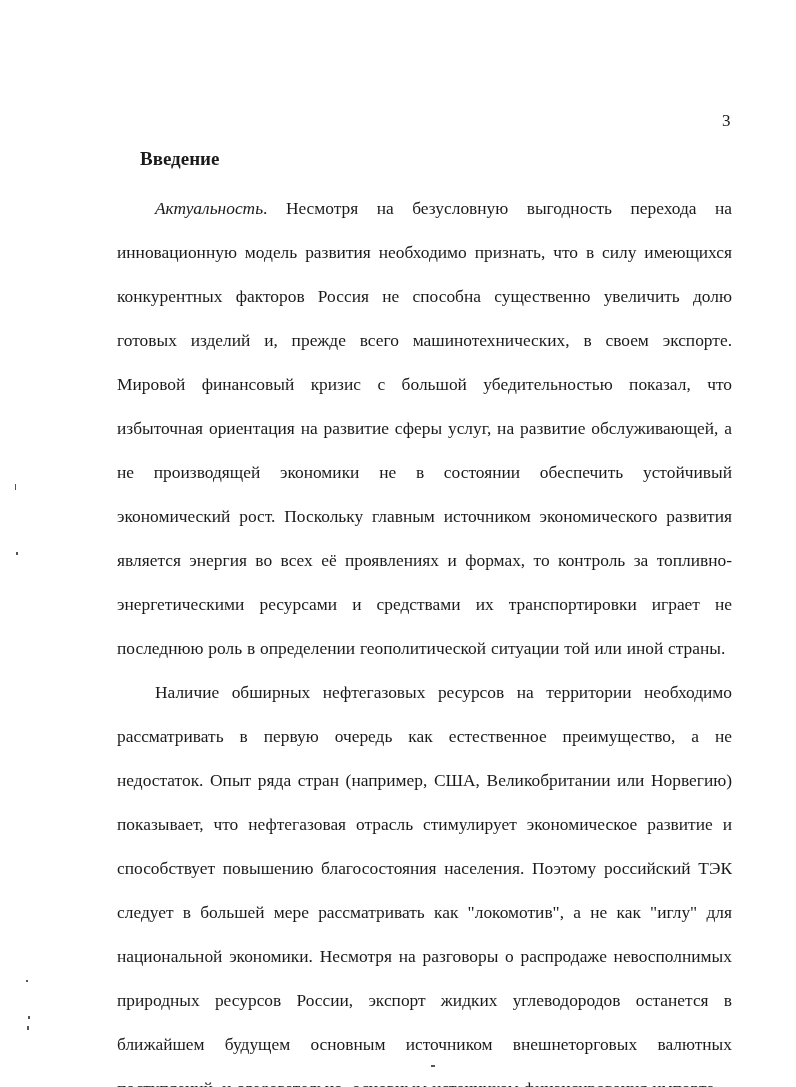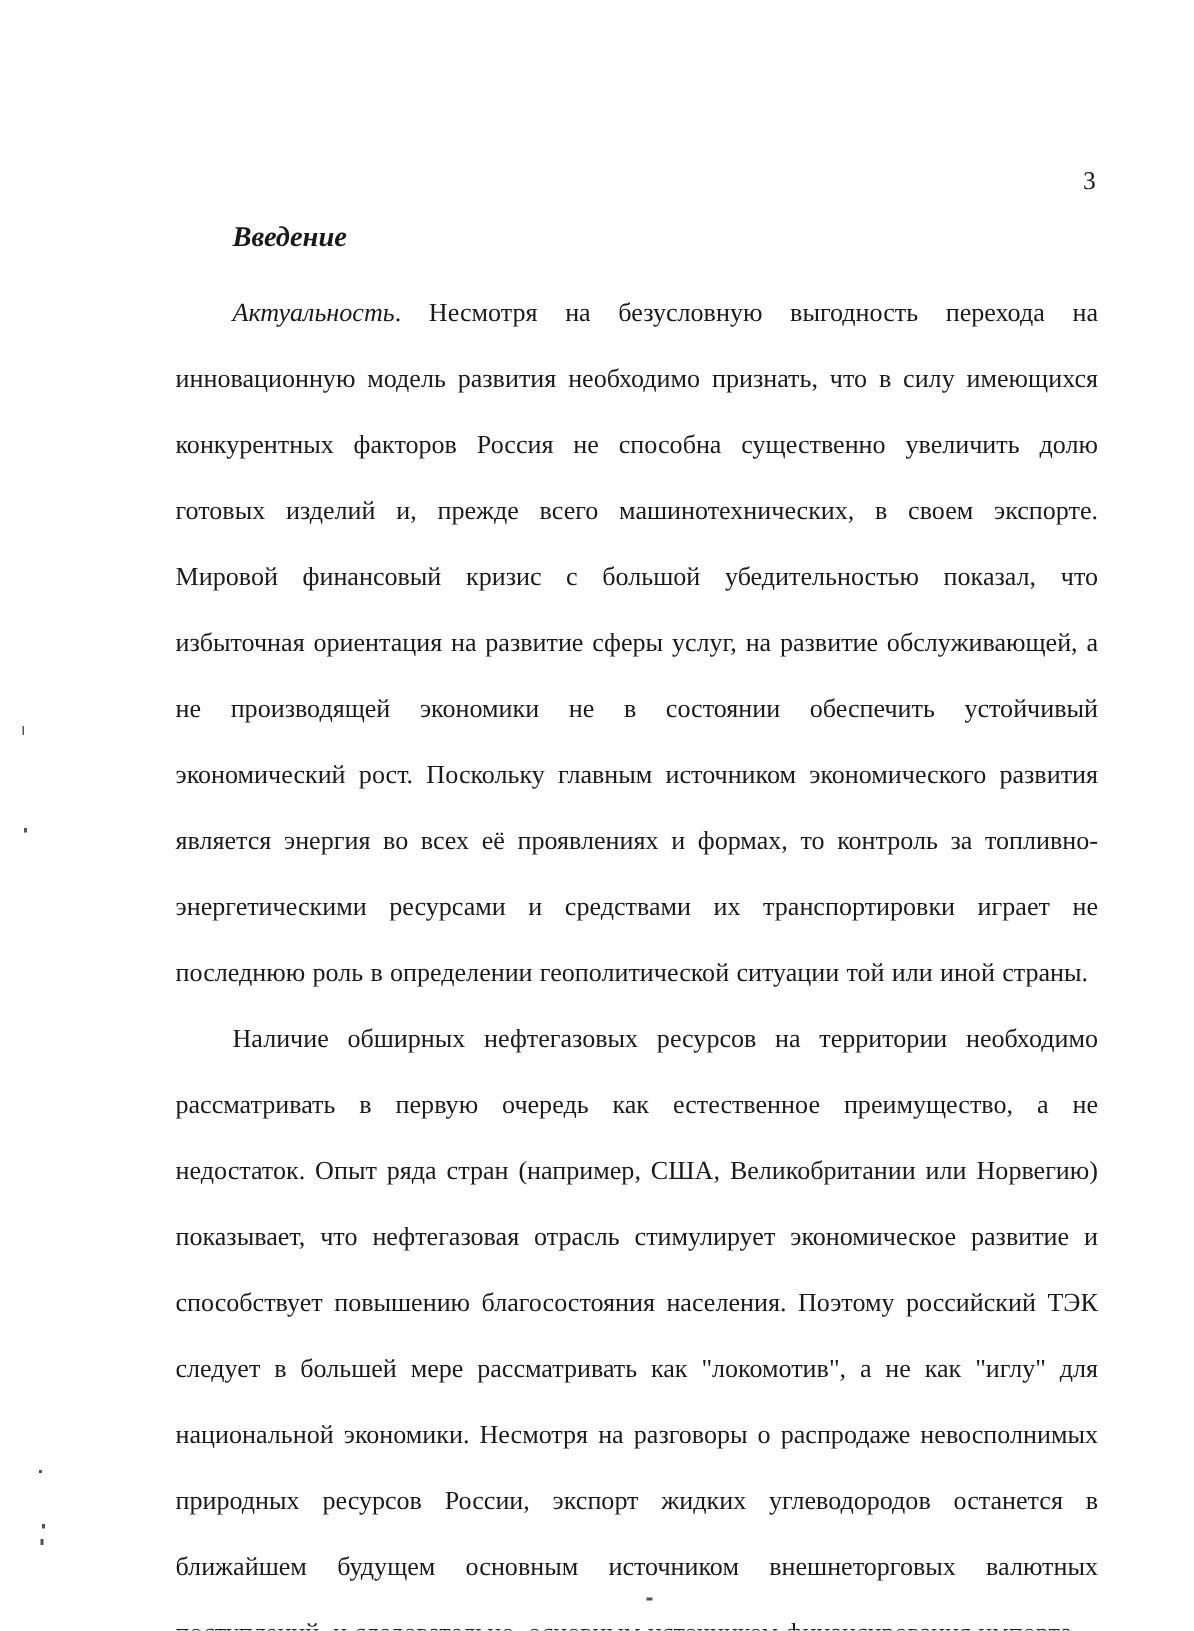--- a/index.html
+++ b/index.html
@@ -17,27 +17,26 @@
     }
     .page-number {
       position: absolute;
       left: 722px;
       top: 111px;
       font-size: 17px;
       line-height: 20px;
     }
     .heading {
       position: absolute;
-      left: 155px;
+      left: 140px;
       top: 148px;
       font-size: 19px;
       font-weight: bold;
       line-height: 22px;
       margin: 0;
-      font-style: italic;
     }
     .body-text {
       position: absolute;
       left: 117px;
       top: 186px;
       width: 615px;
       font-size: 17.4px;
       line-height: 44px;
     }
     .para {

